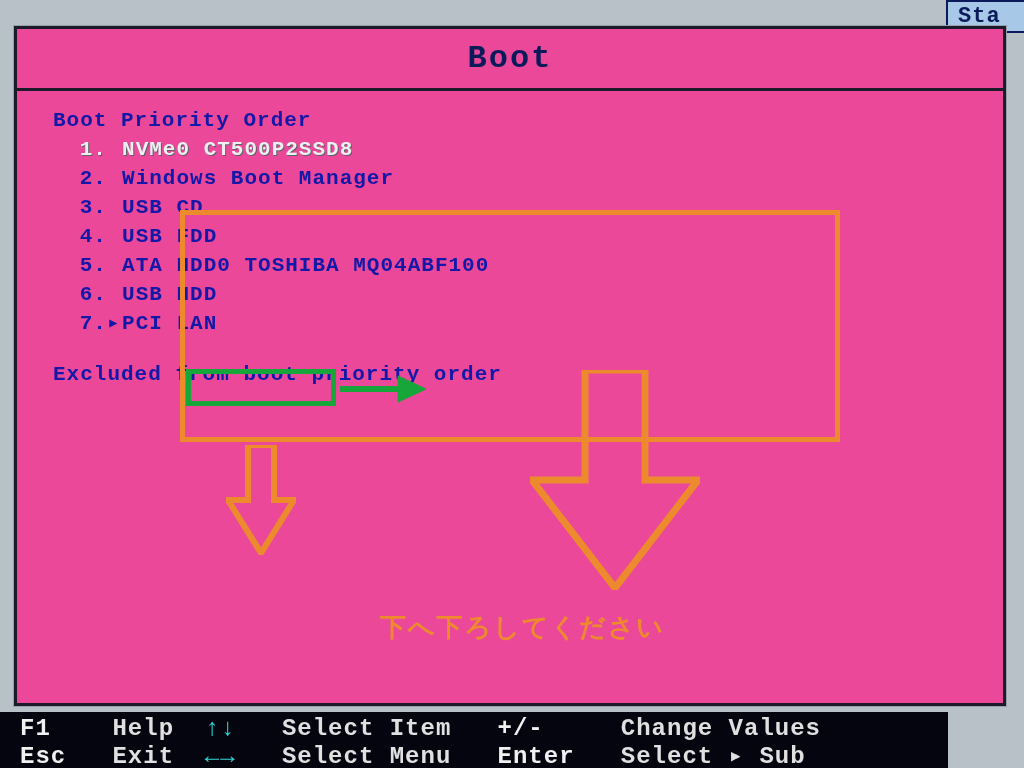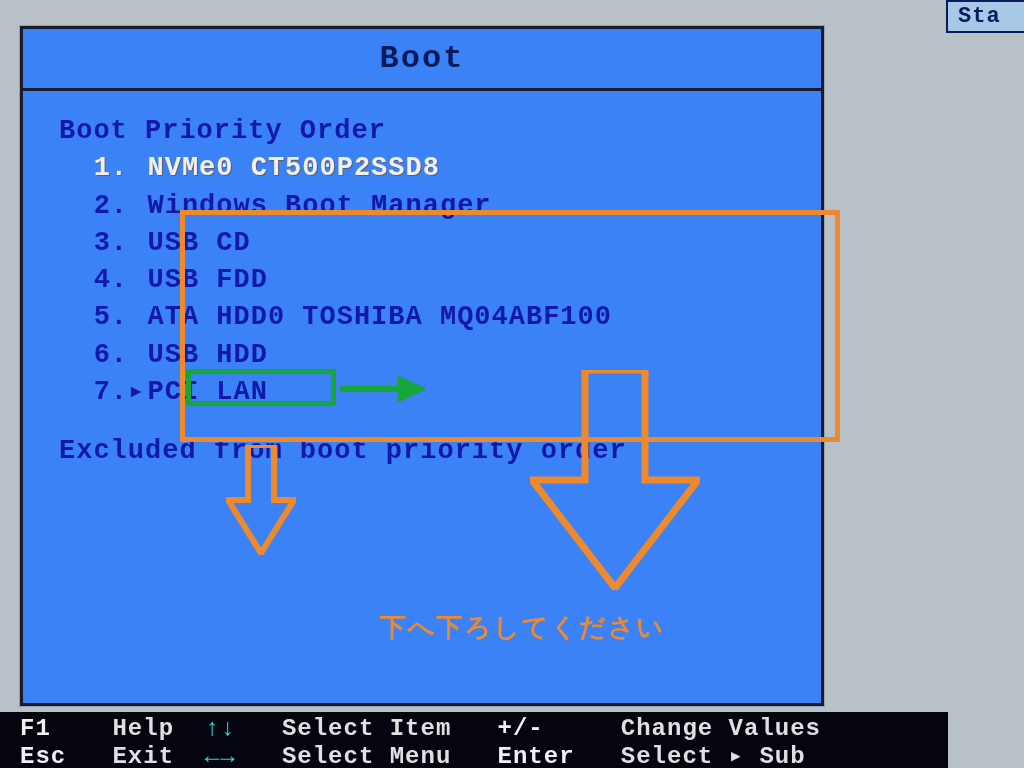--- a/index.html
+++ b/index.html
@@ -7,43 +7,43 @@
   body {
     font-family: "Courier New", monospace;
     font-weight: bold;
     background: #b8c0c8;
     position: relative;
     font-size: 24px;
     letter-spacing: 1px;
   }
   .frame {
     position: absolute;
-    left: 20px;
+    left: 14px;
     top: 26px;
-    width: 804px;
+    width: 992px;
     height: 680px;
-    background: #3b82f6;
+    background: #ec4899;
     border: 3px solid #1a1a2a;
     box-shadow: 0 0 0 1px #96a0aa;
   }
   .titlebar {
     height: 62px;
     border-bottom: 3px solid #1a1a2a;
     display: flex;
     align-items: center;
     justify-content: center;
     font-size: 32px;
     color: #0a1a5a;
     font-weight: 900;
     letter-spacing: 2px;
   }
   .content {
-    padding: 22px 36px 10px 36px;
+    padding: 16px 36px 10px 36px;
     color: #1218a8;
-    font-size: 27px;
+    font-size: 21px;
     line-height: 1.38;
     font-weight: 900;
   }
   .section-head { color:#1218a8; }
   .row { white-space: pre; }
   .num { color:#1218a8; display:inline-block; width: 3.2ch; text-align:right; }
   .dot { color:#1218a8; }
   .dev { color:#1218a8; }
   .selected .num, .selected .dot, .selected .dev { color:#f0f0f0; text-shadow: 1px 1px 0 #5a6068; }
   .marker { display:inline-block; width:1.2ch; color:#1218a8; }

